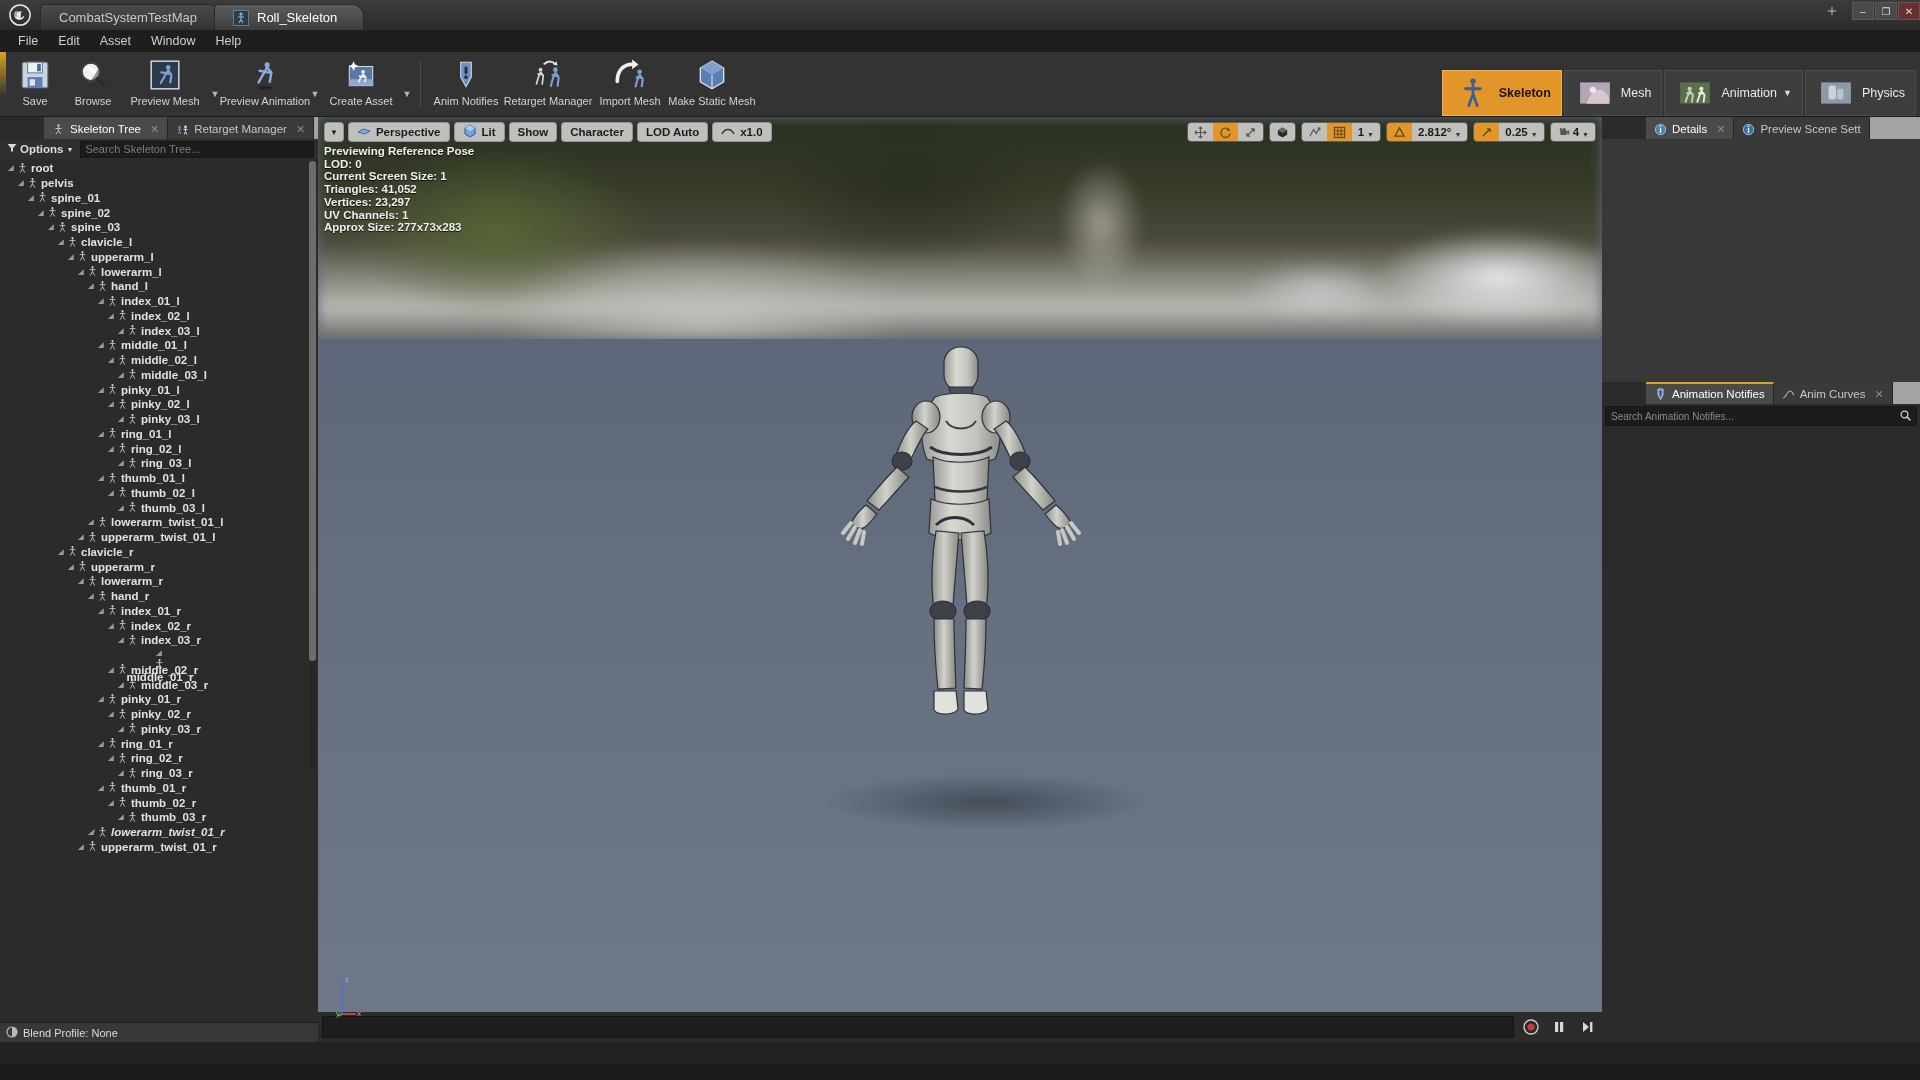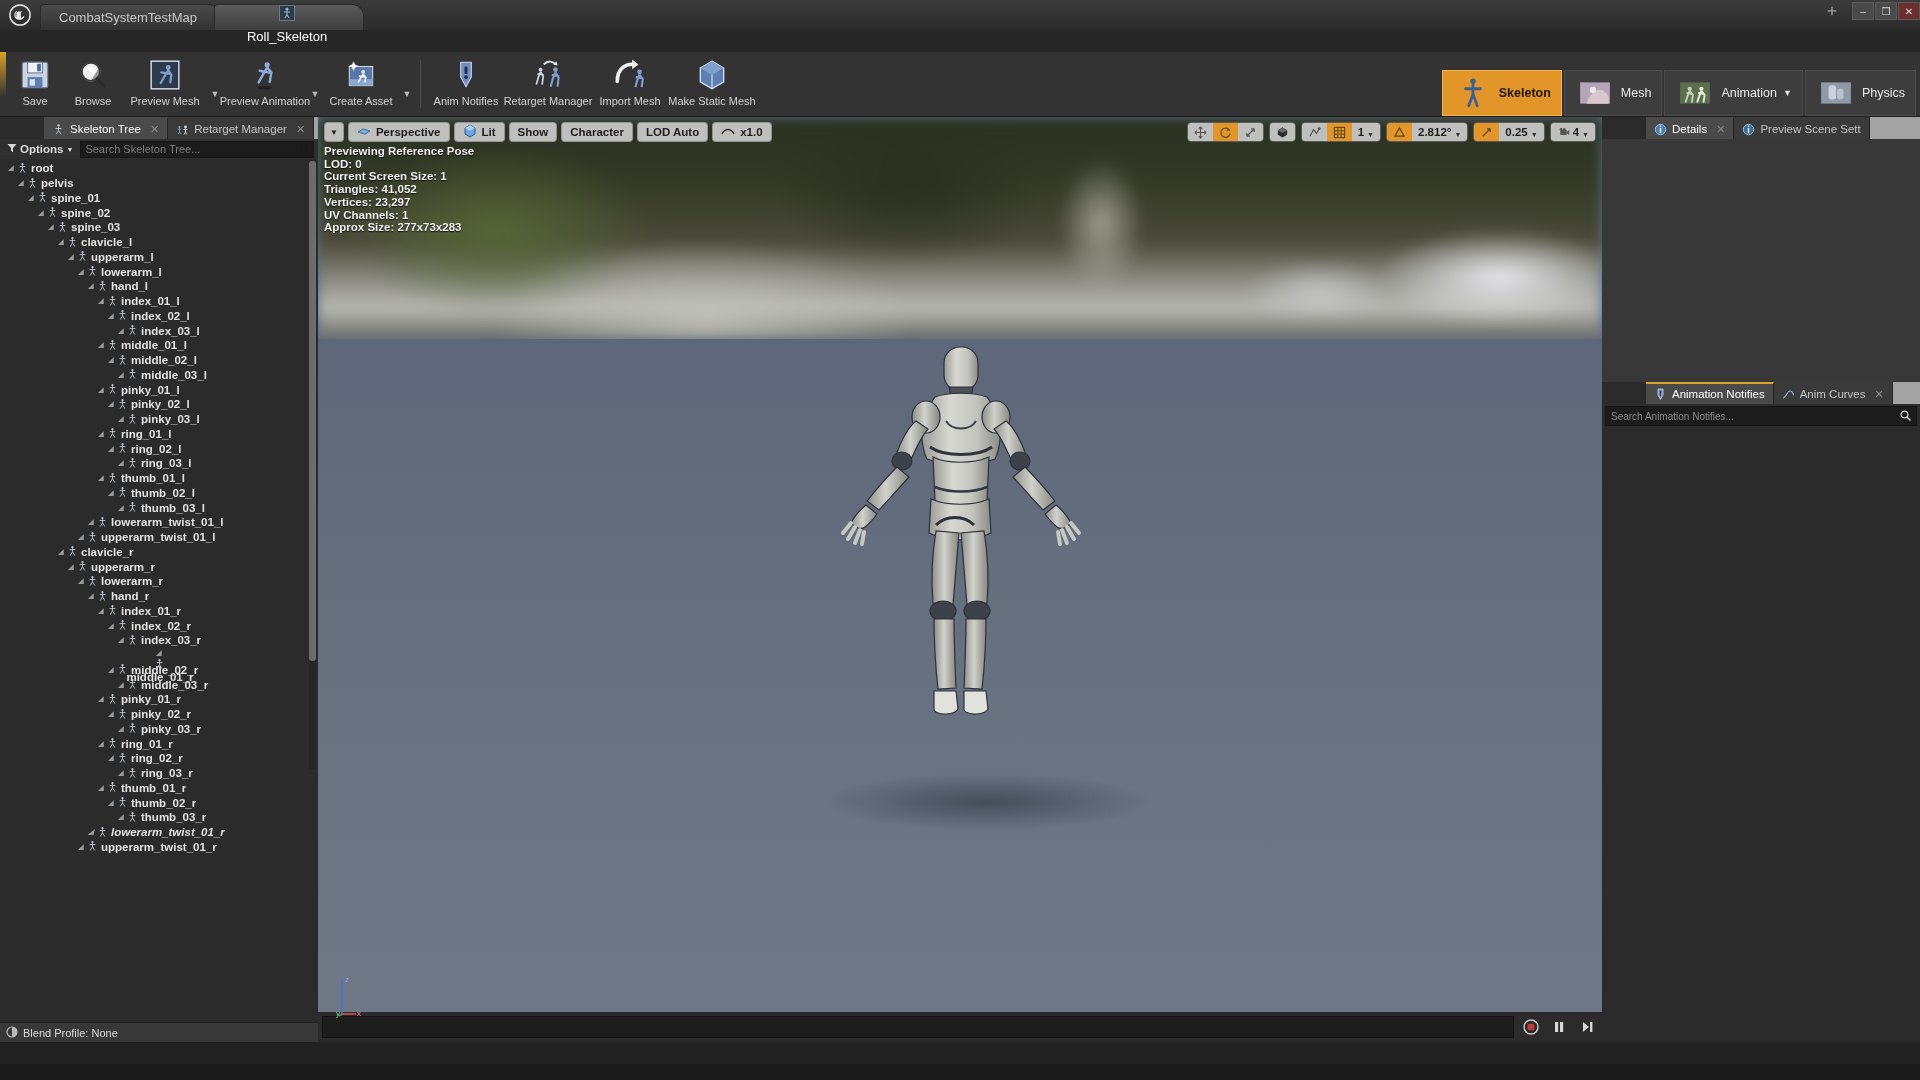--- a/index.html
+++ b/index.html
@@ -29,21 +29,21 @@
     height: 26px; min-width: 150px; padding: 0 22px 0 18px;
     display: flex; align-items: center; gap: 8px;
     font-size: 13px; color: #c9c9c9;
     background: linear-gradient(180deg,#4a4a4a,#333333);
     border-top-left-radius: 4px; border-top-right-radius: 12px;
     border: 1px solid #2a2a2a; border-bottom: none;
     margin-right: -6px;
   }
   .win-tab.active {
     background: linear-gradient(180deg,#5b5b5b,#3e3e3e);
-    color: #fff; z-index: 3; flex-direction: column;
+    color: #fff; z-index: 3;
   }
   .win-tab .tabicon {
     width: 16px; height: 16px; background: #2f3a44; border: 1px solid #5d7e99;
     display: inline-flex; align-items: center; justify-content: center;
     color: #8fb6d6; font-size: 11px; line-height: 1;
   }
   .win-controls {
     position: absolute; right: 0; top: 0; height: 22px; display: flex; align-items: center;
   }
   .win-btn {
@@ -299,20 +299,27 @@
         <svg viewBox="0 0 14 14" width="12" height="12">
             <path d="M2 7h10M7 2v10" stroke="#bbb" stroke-width="1.2"></path>
           </svg>
       </div>
       <div class="win-btn">–</div>
       <div class="win-btn">❐</div>
       <div class="win-btn close">✕</div>
     </div>
   </div>
 
+  <div class="menubar">
+    <div class="mi">File</div>
+    <div class="mi">Edit</div>
+    <div class="mi">Asset</div>
+    <div class="mi">Window</div>
+    <div class="mi">Help</div>
+  </div>
 
   <div class="toolbar">
     <div class="tb-yellow"></div>
 
     <div class="tb-group">
       <div class="tb-item">
         <span class="tb-ico">
           <svg viewBox="0 0 32 32">
               <rect x="4" y="4" width="24" height="24" rx="2" fill="#c9d4e2" stroke="#6f7d92"></rect>
               <rect x="9" y="4" width="14" height="10" fill="#eef2f7" stroke="#6f7d92"></rect>

